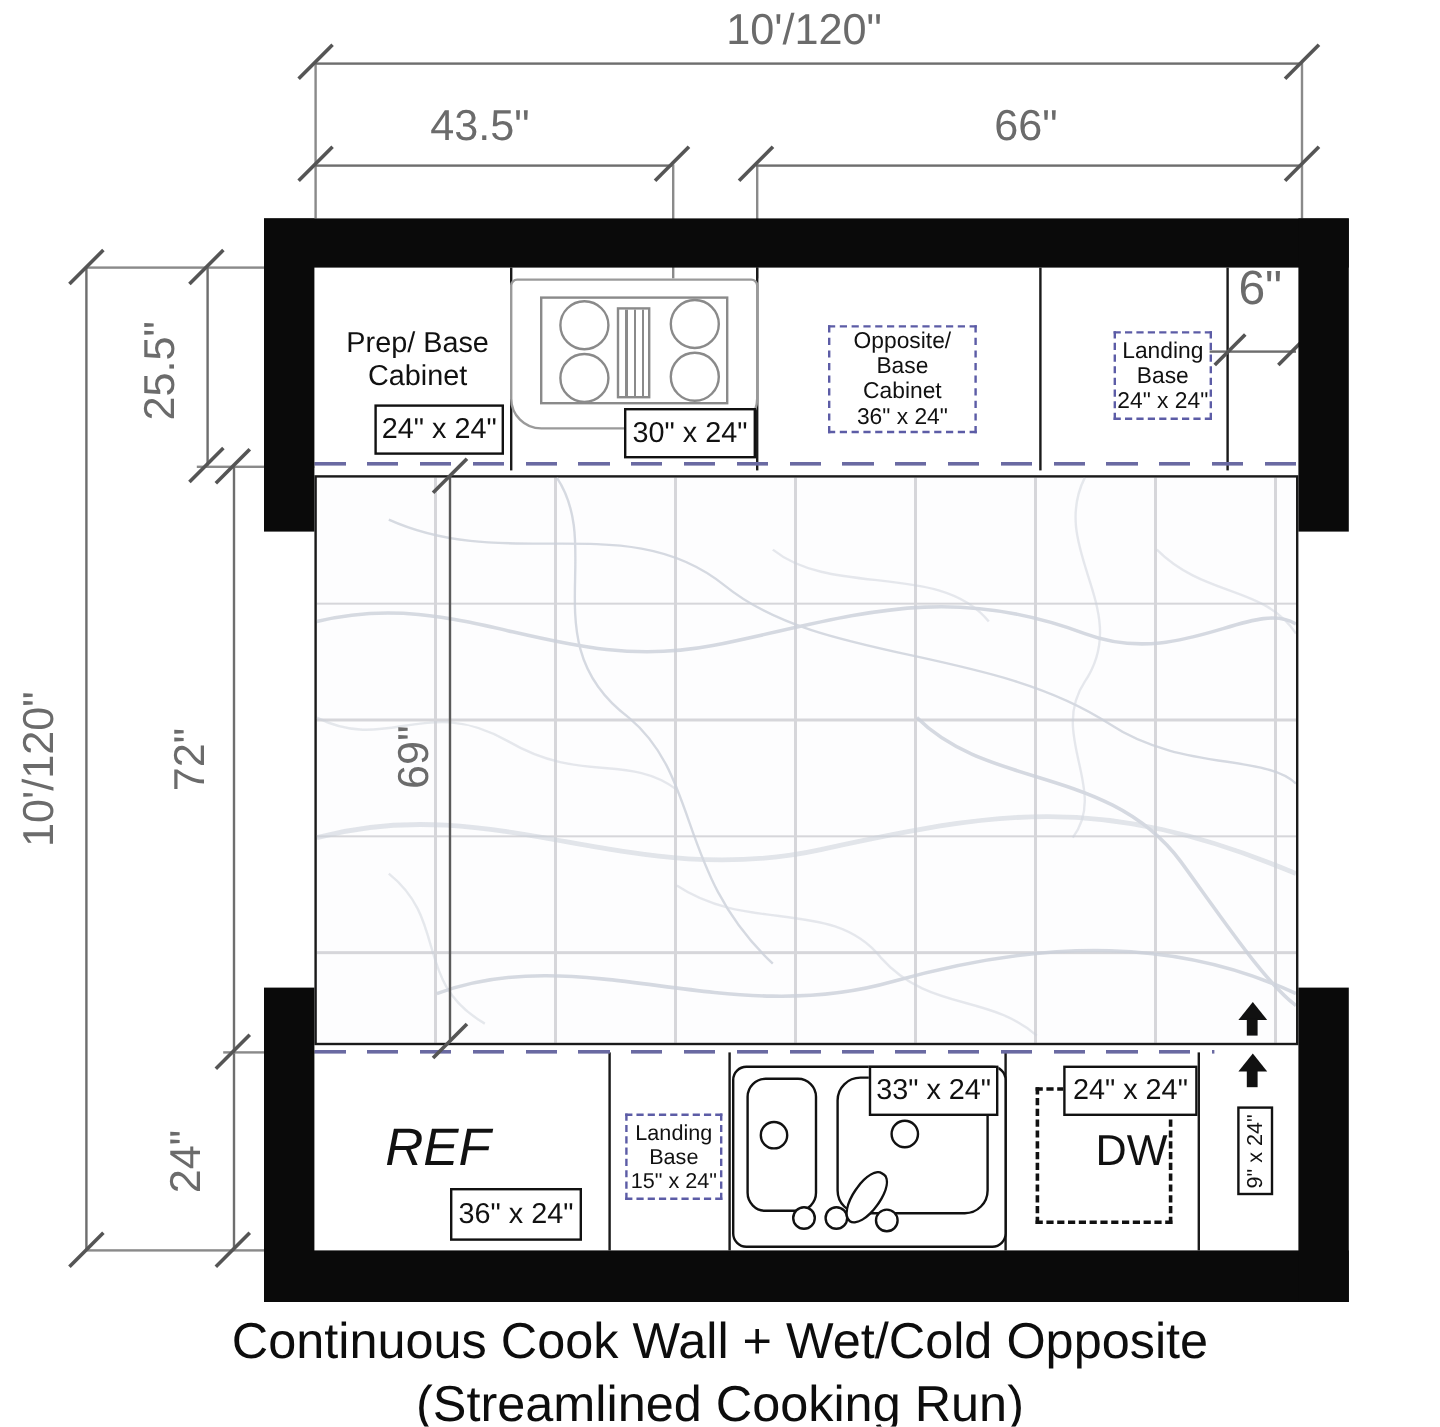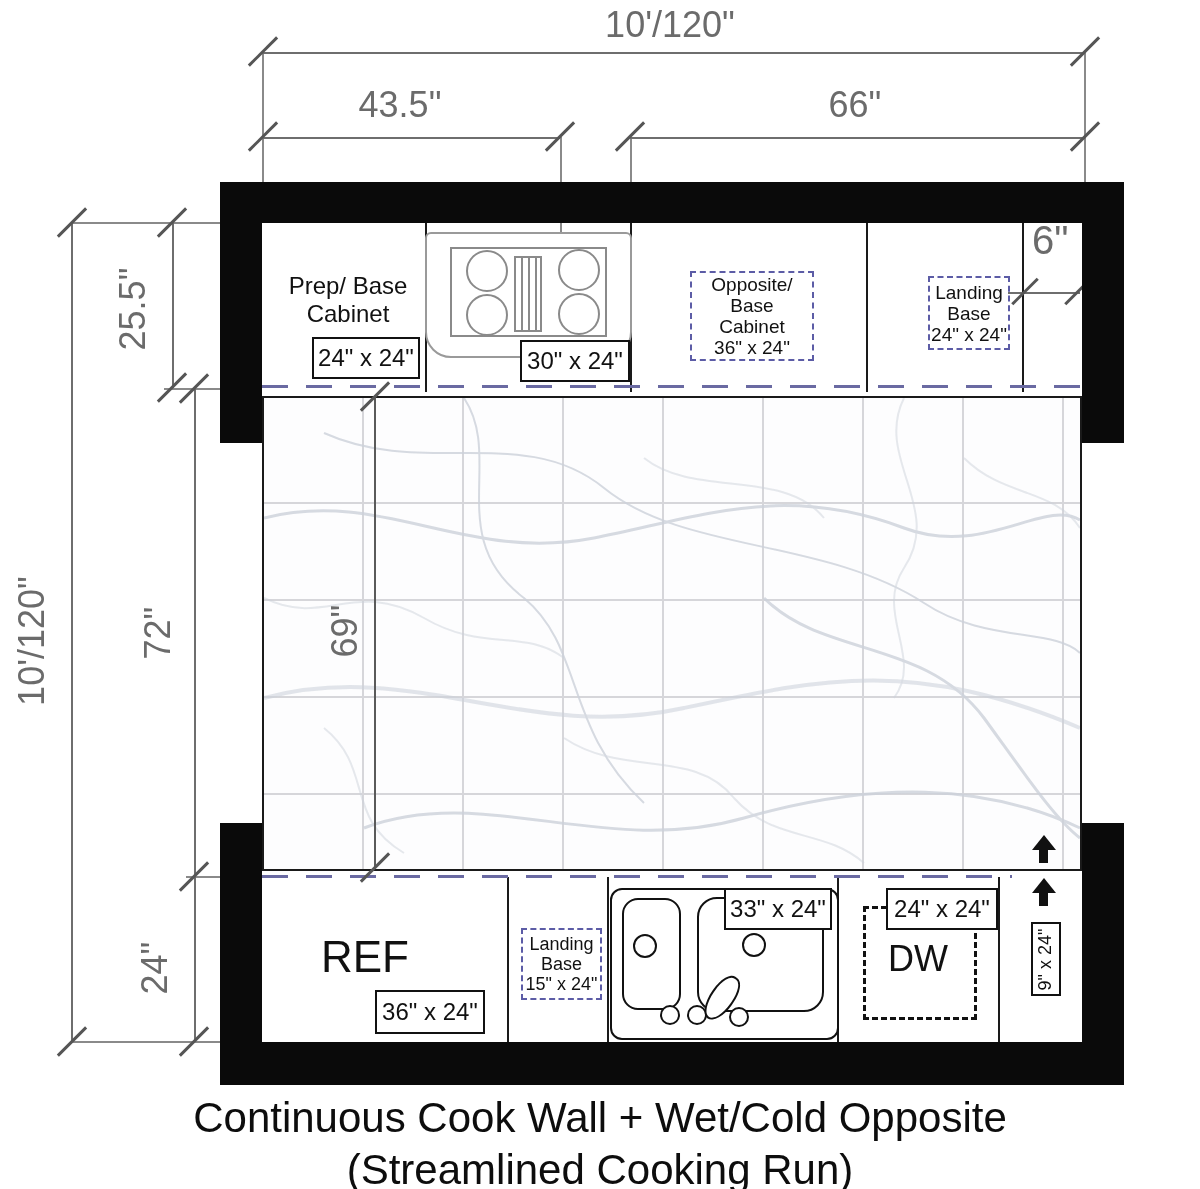--- a/index.html
+++ b/index.html
@@ -125,21 +125,21 @@
   <div class="dl-h" style="left:1008px;top:292px;width:72px;"></div>
   <div class="tick" style="left:1007px;top:290px;width:36px;"></div>
   <div class="tick" style="left:1060px;top:290px;width:36px;"></div>
 
   <div class="zone-v" style="left:507px;top:877px;height:165px;"></div>
   <div class="zone-v" style="left:607px;top:877px;height:165px;"></div>
   <div class="zone-v" style="left:837px;top:877px;height:165px;"></div>
   <div class="zone-v" style="left:998px;top:877px;height:165px;"></div>
   <div class="ctr-dash" style="left:262px;top:875px;width:750px;"></div>
 
-  <div class="plain-label" style="left:300px;top:932px;width:130px;font-size:44px;">REF</div>
+  <div class="plain-label" style="left:300px;top:932px;width:130px;font-size:44px;font-style:italic;">REF</div>
   <div class="label-box" style="left:375px;top:990px;width:98px;height:36px;">
     <span>36" x 24"</span>
   </div>
 
   <div class="blue-box" style="left:521px;top:928px;width:77px;height:68px;font-size:18px;line-height:20px;">
     <div>Landing</div>
     <div>Base</div>
     <div>15" x 24"</div>
   </div>
 
@@ -150,21 +150,21 @@
   <div class="sink-circ" style="left:742px;top:933px;width:20px;height:20px;"></div>
   <div class="sink-circ" style="left:660px;top:1005px;width:16px;height:16px;"></div>
   <div class="sink-circ" style="left:687px;top:1005px;width:16px;height:16px;"></div>
   <div class="sink-circ" style="left:729px;top:1007px;width:16px;height:16px;"></div>
   <div class="sink-line" style="left:710px;top:973px;width:20px;height:46px;border-radius:45% 45% 50% 50%;transform:rotate(35deg);z-index:8;"></div>
   <div class="label-box" style="left:724px;top:888px;width:96px;height:34px;z-index:9;">
     <span>33" x 24"</span>
   </div>
 
   <div class="blk-dash-box" style="left:863px;top:906px;width:108px;height:108px;"></div>
-  <div class="plain-label" style="left:863px;top:938px;width:110px;font-size:36px;">DW</div>
+  <div class="plain-label" style="left:863px;top:938px;width:110px;font-size:36px;text-align:right;">DW</div>
   <div class="label-box" style="left:886px;top:888px;width:100px;height:34px;z-index:9;">
     <span>24" x 24"</span>
   </div>
 
   <div class="arrow-head" style="left:1032px;top:835px;"></div>
   <div class="arrow-stem" style="left:1039px;top:849px;"></div>
   <div class="arrow-head" style="left:1032px;top:878px;"></div>
   <div class="arrow-stem" style="left:1039px;top:892px;"></div>
   <div class="label-box" style="left:1031px;top:922px;width:26px;height:70px;padding:0;z-index:9;">
     <span class="rot" style="font-size:18px;white-space:nowrap;">9" x 24"</span>

